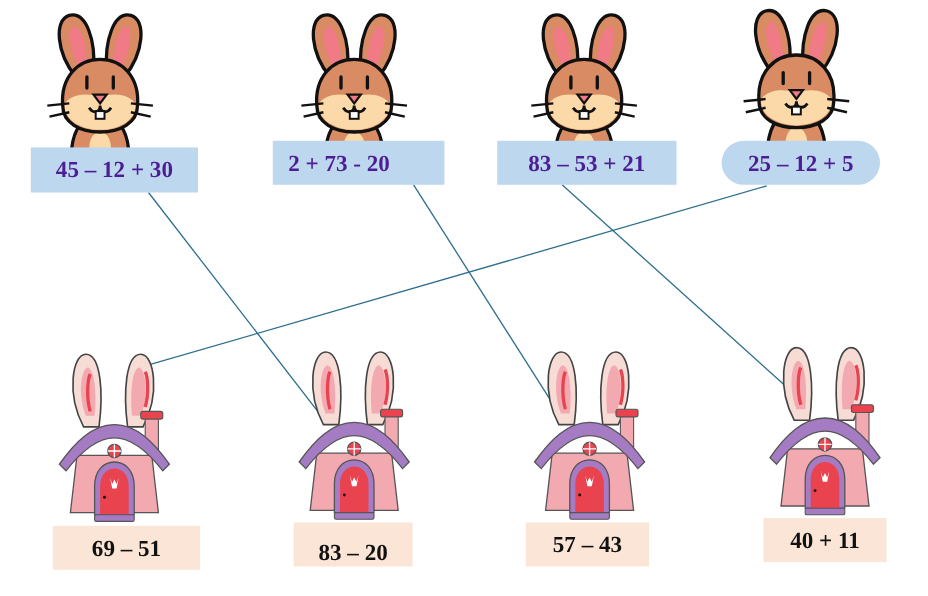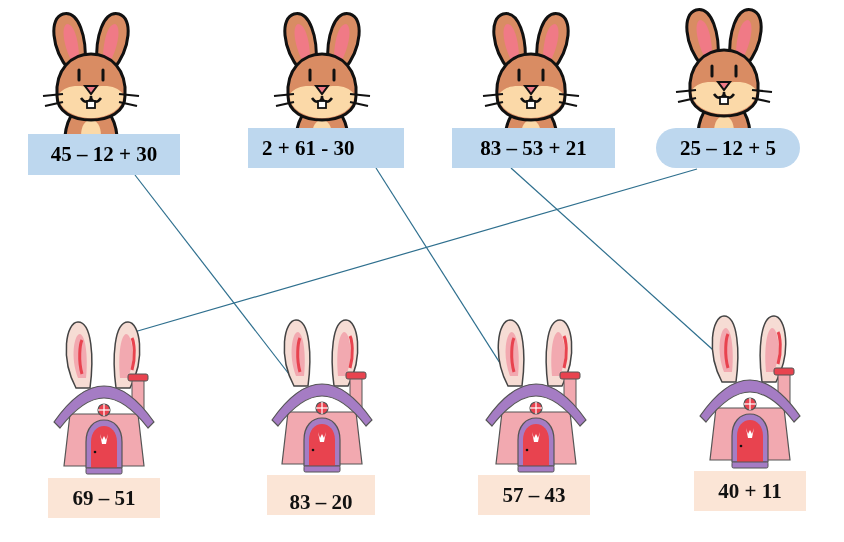--- a/index.html
+++ b/index.html
@@ -1,19 +1,19 @@
 <!DOCTYPE html>
 <html><head>
   <meta charset="utf-8">
   <style>
     html, body { margin: 0; padding: 0; background: #ffffff; }
     body { width: 844px; height: 542px; position: relative; overflow: hidden;
            font-family: "Liberation Serif", serif; }
     .abs { position: absolute; }
-    .expr-top { background: #bdd7ee; font-weight: bold; font-size: 21px; color: #000000;
+    .expr-top { background: #bdd7ee; font-weight: bold; font-size: 21px; color: #4c1d95;
                 display: flex; align-items: center; justify-content: center; box-sizing: border-box; }
     .expr-bot { background: #fbe5d6; font-weight: bold; font-size: 21px; color: #111;
                 display: flex; align-items: center; justify-content: center; box-sizing: border-box; }
     svg.lines { position: absolute; left: 0; top: 0; pointer-events: none; }
   </style>
 </head>
 <body>
 
 <svg class="lines" width="844" height="542">
   <line x1="135" y1="175" x2="292" y2="378" stroke="#2e6f8e" stroke-width="1.2"></line>
@@ -91,21 +91,21 @@
     <use href="#rabbit"></use>
   </svg>
 <svg class="abs" style="left:674px;top:4px" width="100" height="130" viewBox="0 0 100 130">
     <use href="#rabbit"></use>
   </svg>
 
 <div class="abs expr-top" style="left:28px;top:134px;width:152px;height:41px;">
     <span>45 – 12 + 30</span>
   </div>
 <div class="abs expr-top" style="left:248px;top:128px;width:156px;height:40px;justify-content:flex-start;padding-left:14px;">
-    <span>2 + 61 - 30</span>
+    <span>2 + 73 - 20</span>
   </div>
 <div class="abs expr-top" style="left:452px;top:128px;width:163px;height:40px;">
     <span>83 – 53 + 21</span>
   </div>
 <div class="abs expr-top" style="left:656px;top:128px;width:144px;height:40px;border-radius:20px;">
     <span>25 – 12 + 5</span>
   </div>
 
 <svg class="abs" style="left:48px;top:318px" width="112" height="158" viewBox="0 0 112 158">
     <use href="#house"></use>
@@ -113,21 +113,21 @@
 <svg class="abs" style="left:266px;top:316px" width="112" height="158" viewBox="0 0 112 158">
     <use href="#house"></use>
   </svg>
 <svg class="abs" style="left:480px;top:316px" width="112" height="158" viewBox="0 0 112 158">
     <use href="#house"></use>
   </svg>
 <svg class="abs" style="left:694px;top:312px" width="112" height="158" viewBox="0 0 112 158">
     <use href="#house"></use>
   </svg>
 
-<div class="abs expr-bot" style="left:48px;top:478px;width:112px;height:40px;justify-content:center;">
+<div class="abs expr-bot" style="left:48px;top:478px;width:134px;height:40px;justify-content:center;">
     <span>69 – 51</span>
   </div>
 <div class="abs expr-bot" style="left:267px;top:475px;width:108px;height:40px;align-items:flex-end;">
     <span>83 – 20</span>
   </div>
 <div class="abs expr-bot" style="left:478px;top:475px;width:112px;height:40px;">
     <span>57 – 43</span>
   </div>
 <div class="abs expr-bot" style="left:694px;top:471px;width:112px;height:40px;">
     <span>40 + 11</span>

